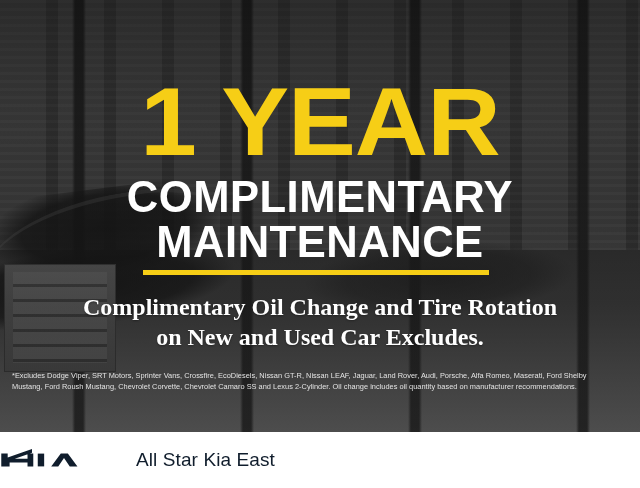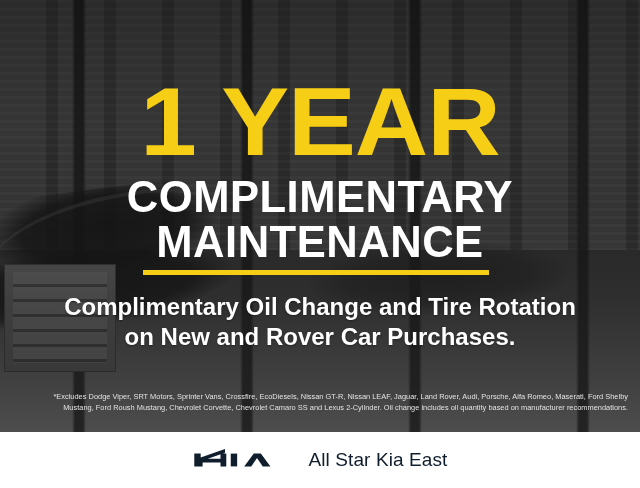--- a/index.html
+++ b/index.html
@@ -198,59 +198,59 @@
     width: 346px;
     height: 5px;
     background: #F6CE16;
   }
 
   .offer-line {
     position: absolute;
     left: 0;
     right: 0;
     color: #ffffff;
-    font-family: Liberation Sans, sans-serif;
+    font-family: Liberation Serif, serif;
     font-weight: bold;
     font-size: 24px;
     line-height: 30px;
     white-space: nowrap;
     text-shadow: 0 1px 2px rgba(0,0,0,0.35);
   }
   .offer-line-1 { top: 292px; }
   .offer-line-2 { top: 322px; }
 
   
   .disclaimer {
     position: absolute;
     left: 12px;
     right: 12px;
-    top: 391px;
+    top: 370px;
     color: #e3e3e3;
     font-family: "Liberation Sans", sans-serif;
     font-size: 7.4px;
     line-height: 11.2px;
-    text-align: right;
+    text-align: left;
     letter-spacing: 0.02px;
   }
   .disclaimer p {
     margin: 0;
   }
 
   
   .footer {
     position: absolute;
     left: 0;
     top: 432px;
     width: 640px;
     height: 56px;
     background: #ffffff;
     display: flex;
     align-items: center;
-    justify-content: center;
-    gap: 20px;
+    justify-content: flex-start;
+    gap: 40px;
   }
   .kia-logo {
     display: block;
     width: 96px;
     height: 24px;
   }
   .dealer-name {
     color: #101d2c;
     font-family: "Liberation Sans", sans-serif;
     font-size: 19px;
@@ -276,21 +276,21 @@
       <div class="headline-year">1 YEAR</div>
 
       <div class="headline-sub1">COMPLIMENTARY</div>
 
       <div class="headline-sub2">MAINTENANCE</div>
 
       <div class="divider-bar"></div>
 
       <div class="offer-line offer-line-1">Complimentary Oil Change and Tire Rotation</div>
 
-      <div class="offer-line offer-line-2">on New and Rover Car Purchases.</div>
+      <div class="offer-line offer-line-2">on New and Used Car Excludes.</div>
 
       <div class="disclaimer">
         <p>*Excludes Dodge Viper, SRT Motors, Sprinter Vans, Crossfire, EcoDiesels, Nissan GT-R, Nissan LEAF, Jaguar, Land Rover, Audi, Porsche, Alfa Romeo, Maserati, Ford Shelby</p>
         <p>Mustang, Ford Roush Mustang, Chevrolet Corvette, Chevrolet Camaro SS and Lexus 2-Cylinder. Oil change includes oil quantity based on manufacturer recommendations.</p>
       </div>
     </div>
   </div>
 
   <div class="footer">
     <svg class="kia-logo" viewBox="0 0 300 72" xmlns="http://www.w3.org/2000/svg" aria-hidden="true">

